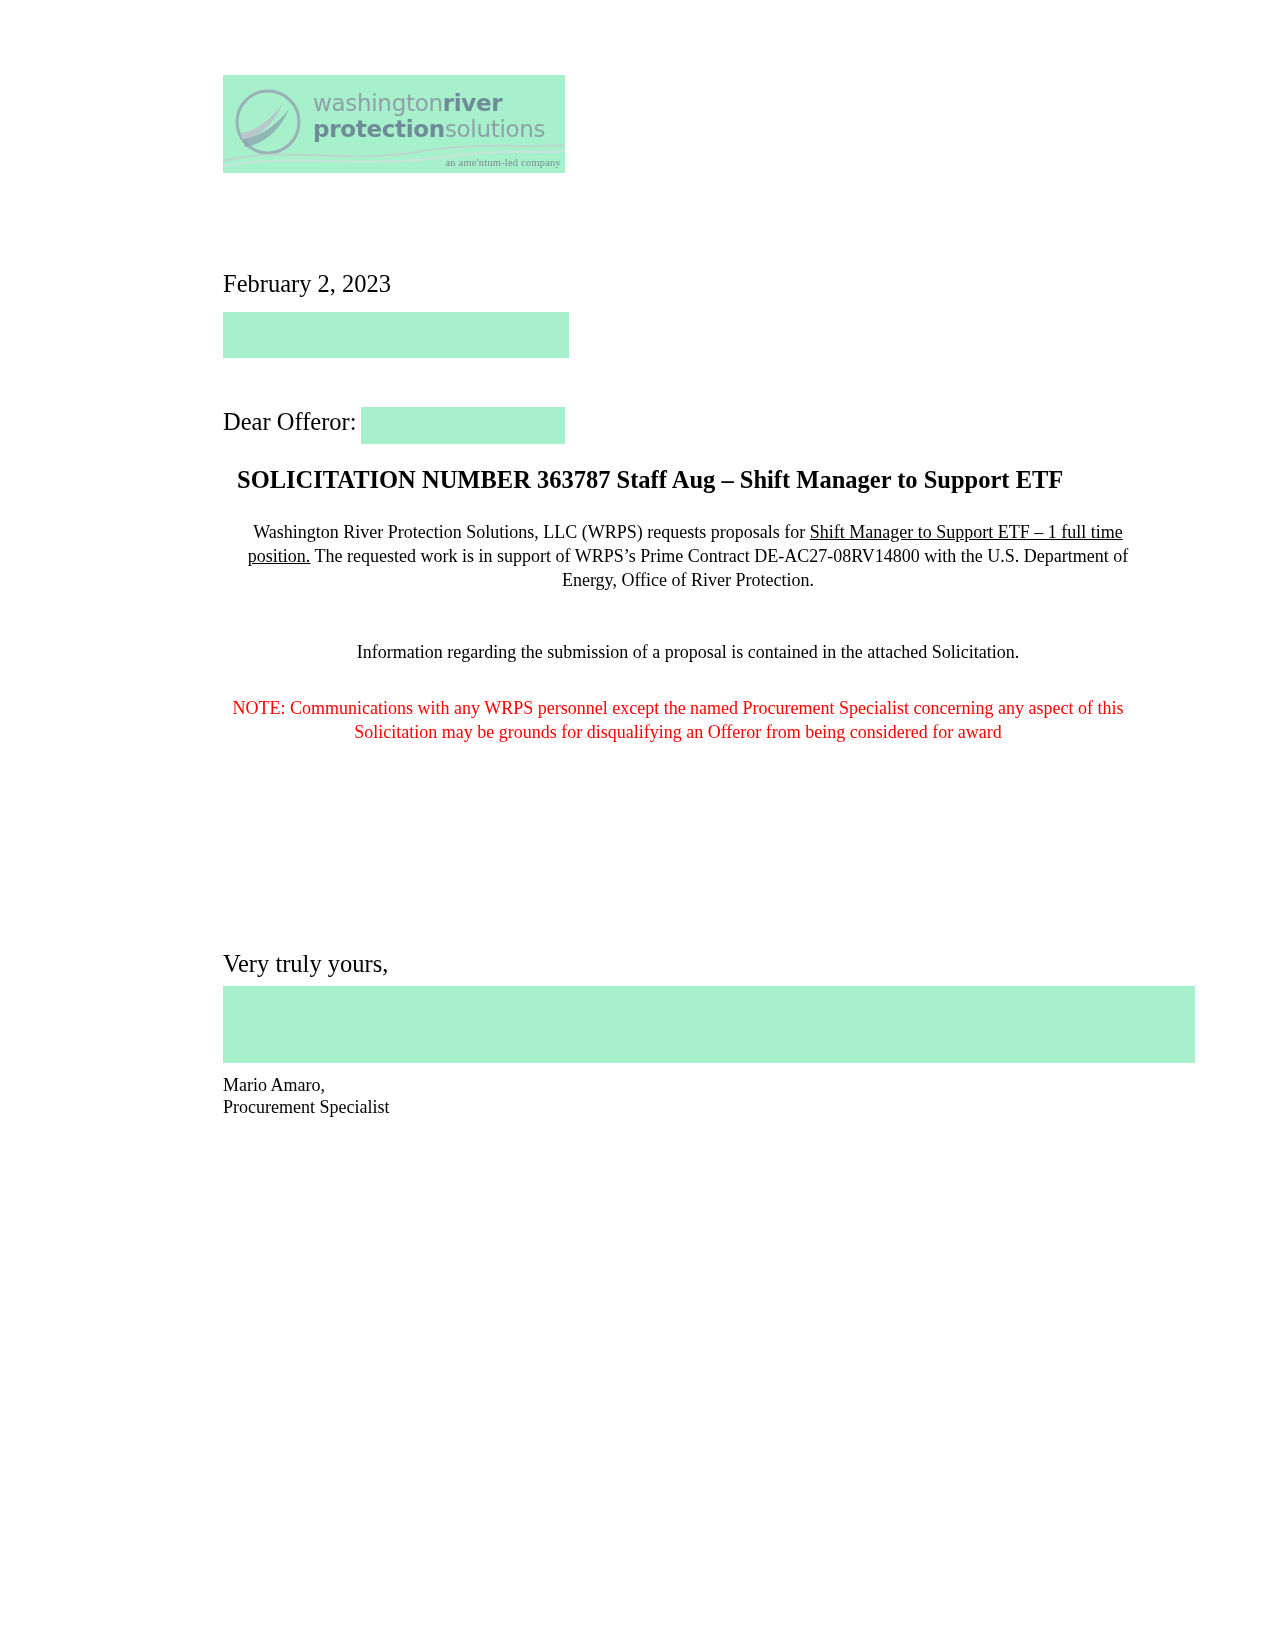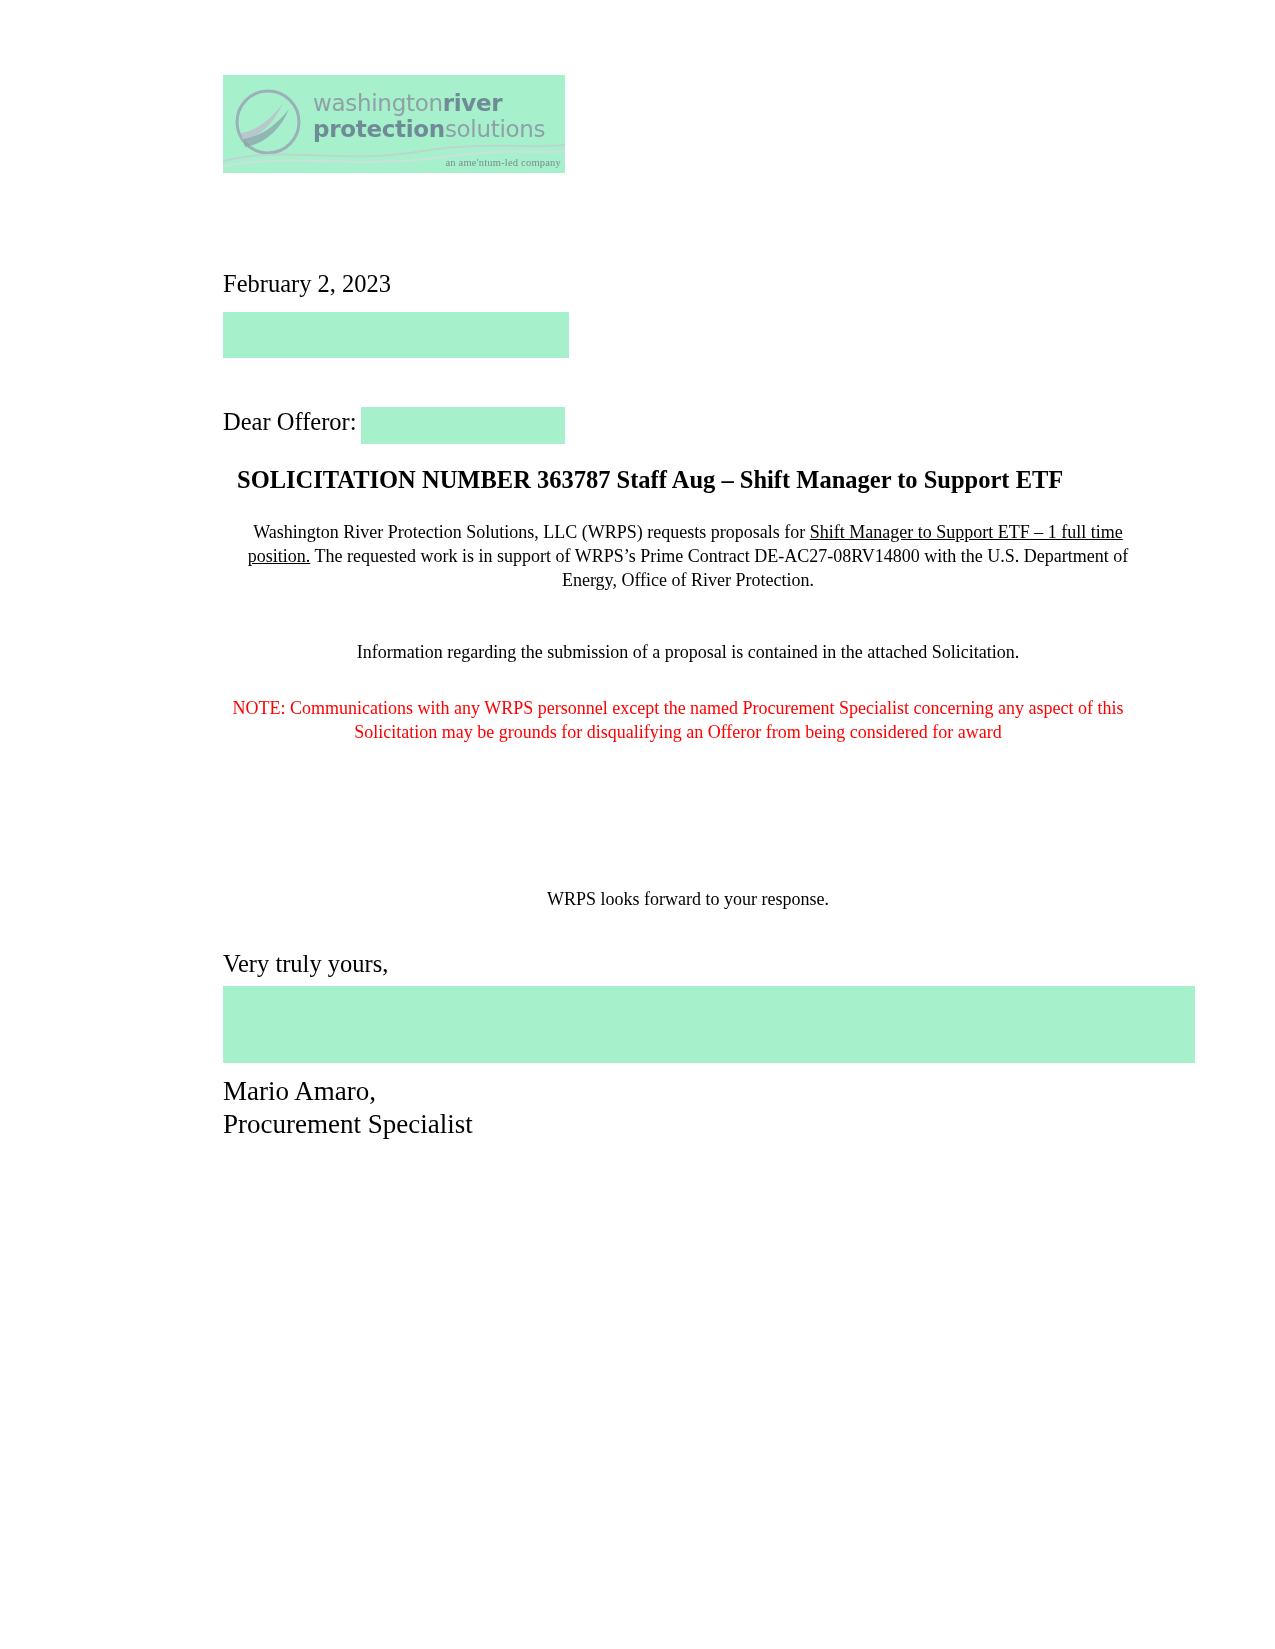--- a/index.html
+++ b/index.html
@@ -143,21 +143,21 @@
   .redact-sig {
     left: 143px;
     top: 986px;
     width: 1059px;
     height: 77px;
   }
   .signer {
     position: absolute;
     left: 143px;
     top: 1075px;
-    font-size: 27px;
+    font-size: 18px;
     line-height: 1.22;
   }
 </style>
 </head>
 <body>
 
 <div class="page">
 
   <div class="logo-box">
     <div class="logo-inner">
@@ -193,21 +193,20 @@
 
   <div class="para p1">
     <span>Washington River Protection Solutions, LLC (WRPS) requests proposals for </span><u>Shift Manager to Support ETF – 1 full time position.</u><span>  The requested work is in support of WRPS’s Prime Contract DE-AC27-08RV14800 with the U.S. Department of Energy, Office of River Protection.</span>
   </div>
 
   <div class="para p3">NOTE:  Communications with any WRPS personnel except the named Procurement Specialist concerning any aspect of this Solicitation may be grounds for disqualifying an Offeror from being considered for award</div>
 
   <div class="para p2">Information regarding the submission of a proposal is contained in the attached Solicitation.</div>
 
 
-  <div class="para p5">WRPS looks forward to your response.</div>
 
   <div class="closing">Very truly yours,</div>
 
   <div class="redact redact-sig"></div>
 
   <div class="signer">
     <div>Mario Amaro,</div>
     <div>Procurement Specialist</div>
   </div>
 

